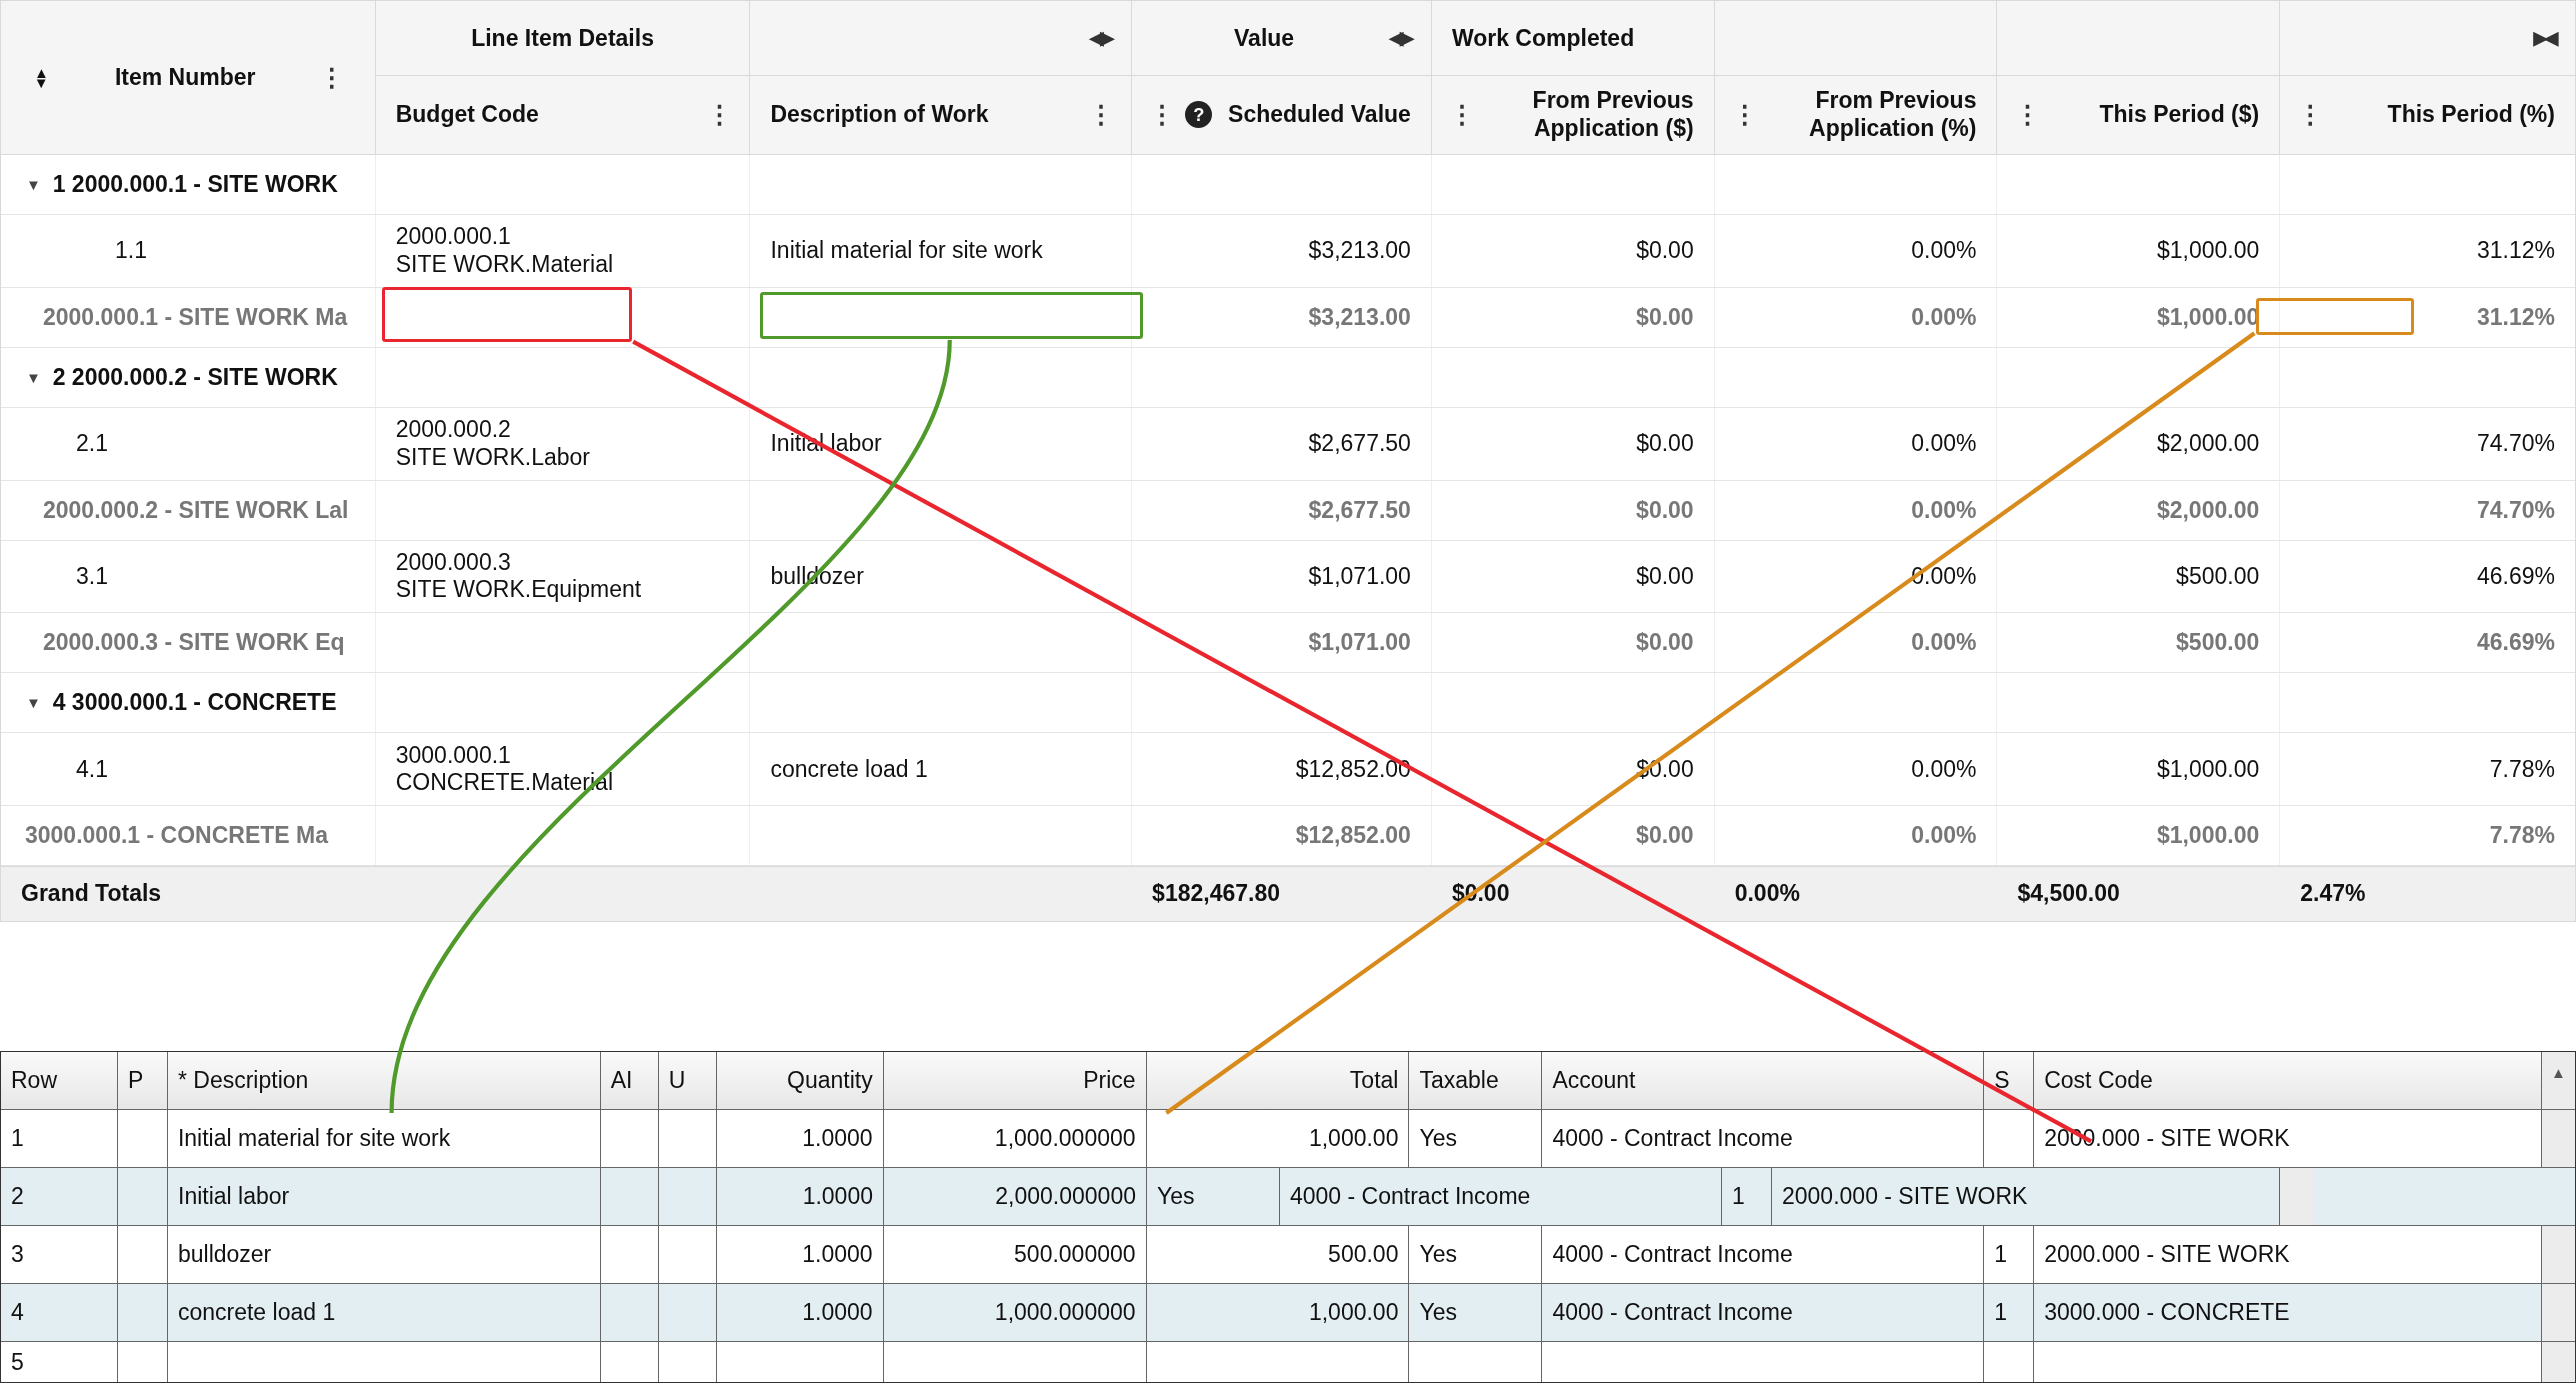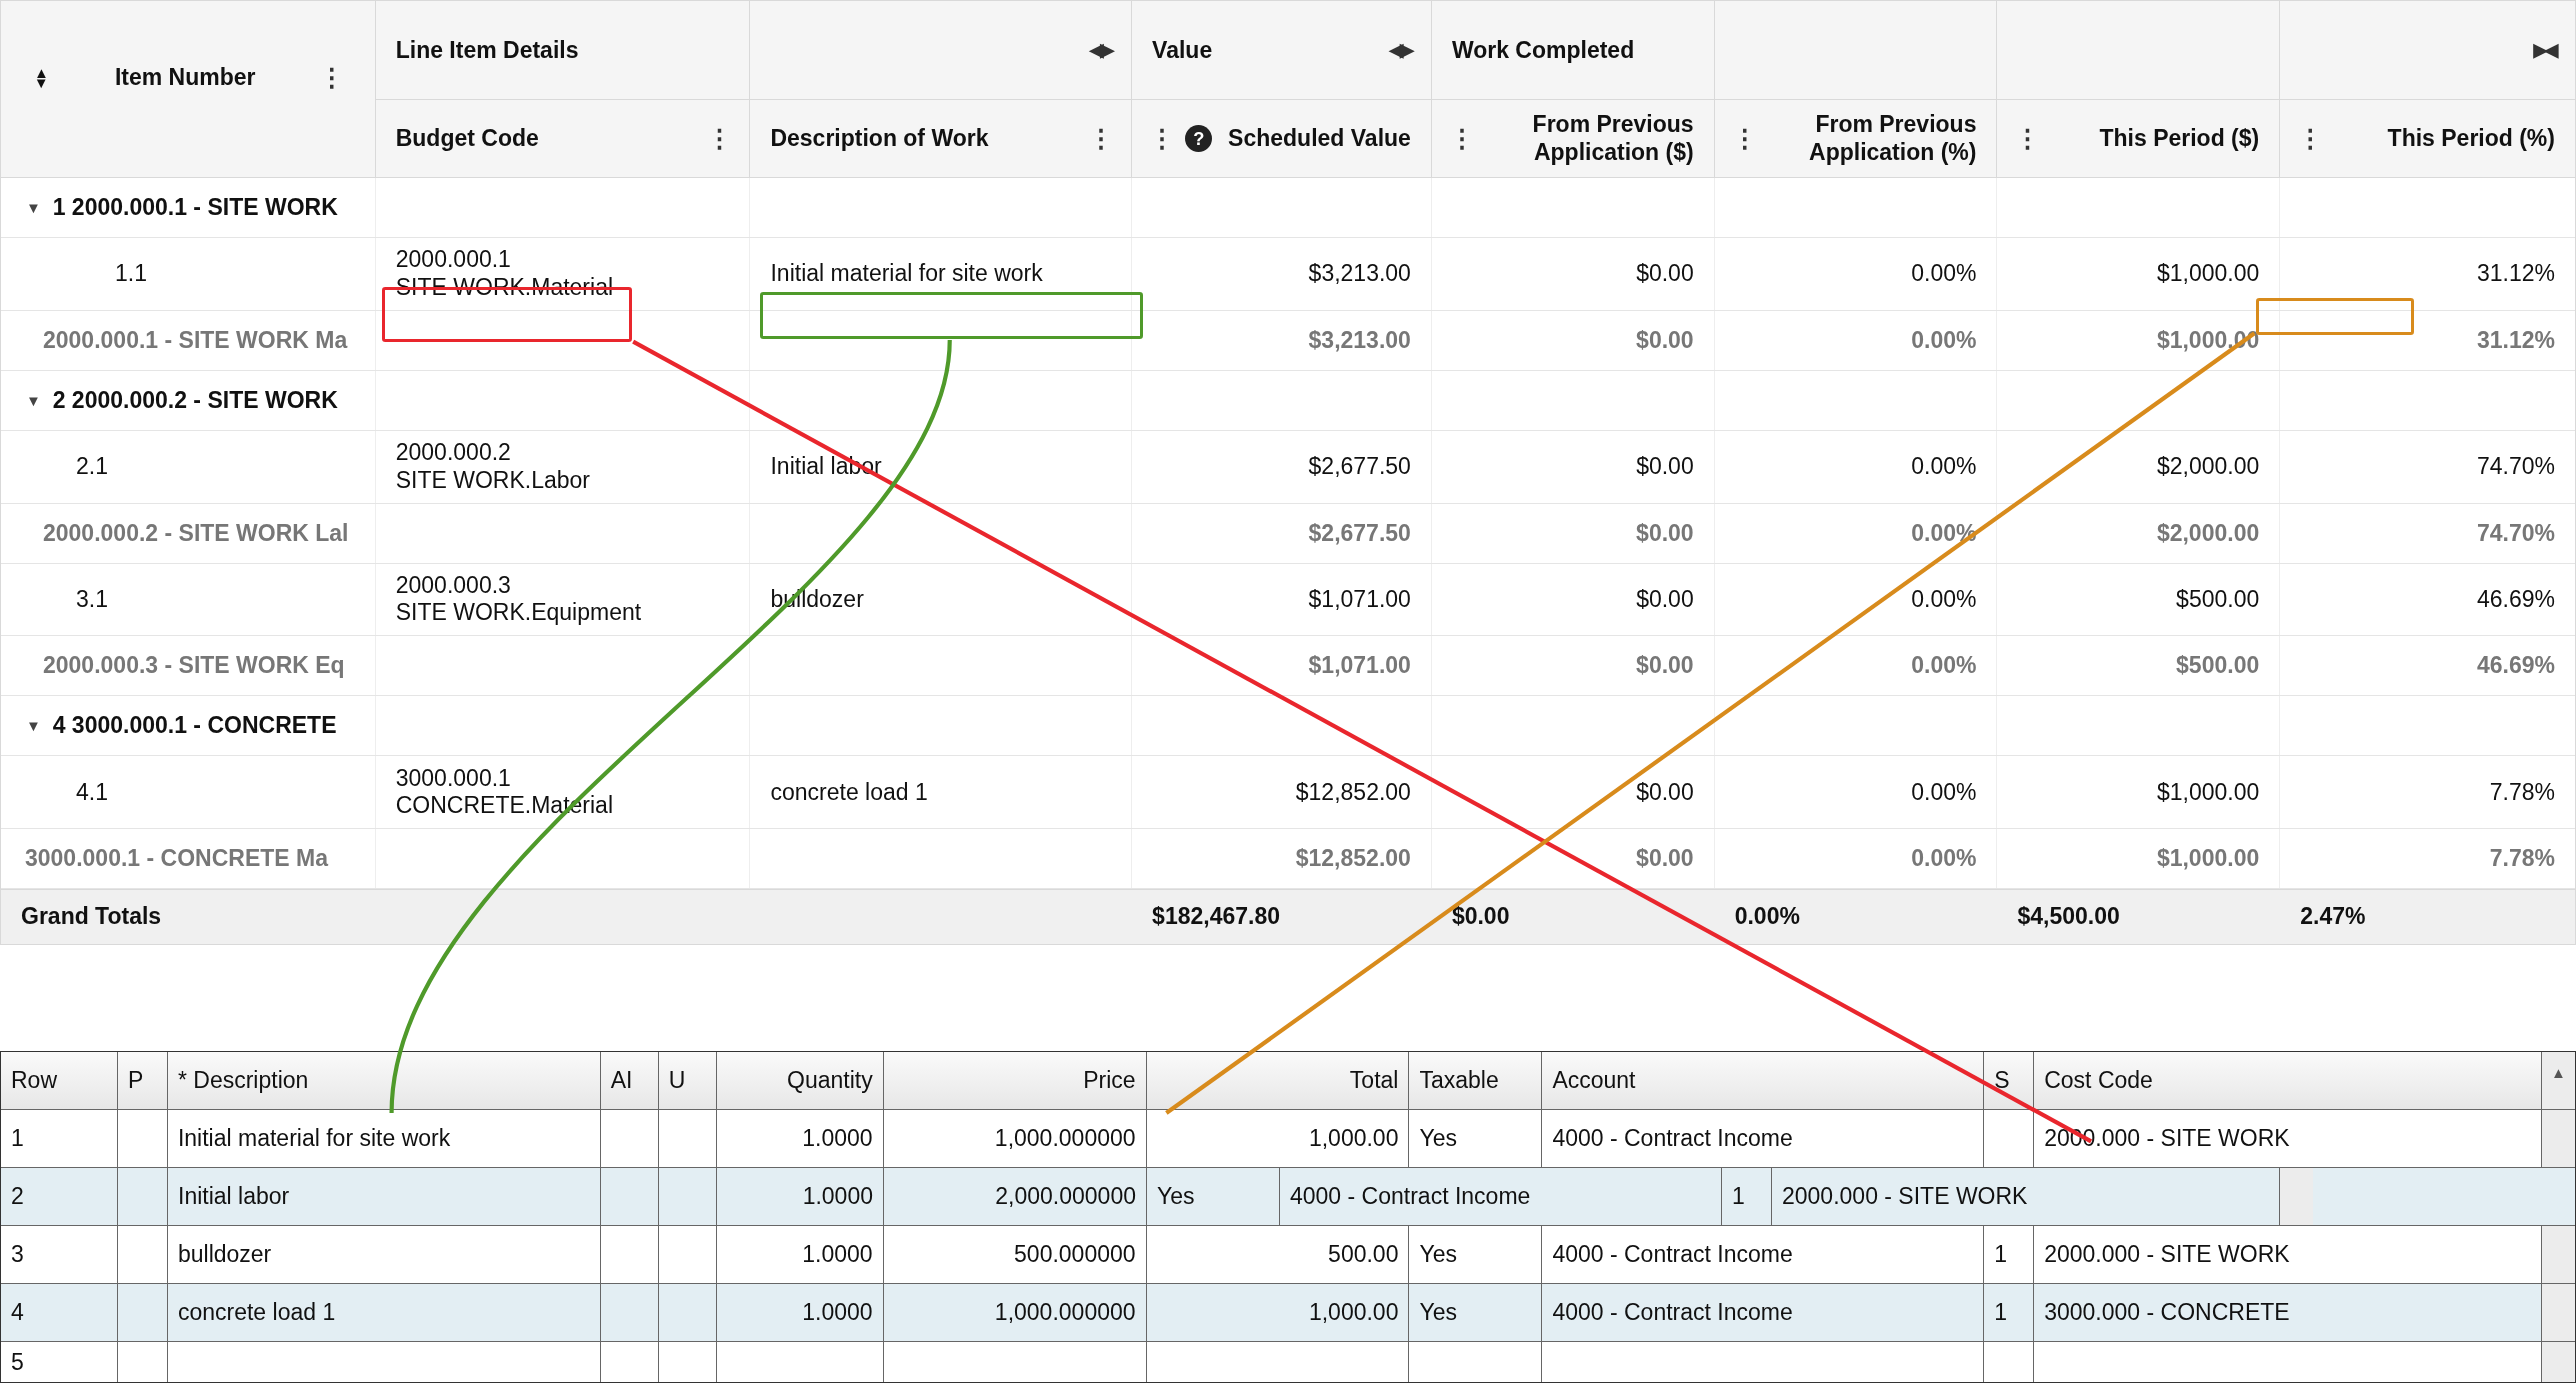--- a/index.html
+++ b/index.html
@@ -13,21 +13,21 @@
   .col-code    { width: 375px; }
   .col-desc    { width: 382px; }
   .col-sched   { width: 300px; }
   .col-prev-a  { width: 283px; }
   .col-prev-p  { width: 283px; }
   .col-this-a  { width: 283px; }
   .col-this-p  { width: 295px; }
 
   .hdr-cell { border-right: 0.8px solid #d9d9d9; display: flex; flex-direction: column; }
   .hdr-cell:last-child { border-right: none; }
-  .hdr-group { height: 99px; display: flex; align-items: center; padding: 0 20px; font-weight: 700; gap: 13.3px; }
+  .hdr-group { height: 75px; display: flex; align-items: center; padding: 0 20px; font-weight: 700; gap: 13.3px; text-align: center; }
   .hdr-group.span { border-bottom: 0.8px solid #d9d9d9; }
   .hdr-sub { height: 77px; display: flex; align-items: center; padding: 0 20px; gap: 13.3px; font-weight: 700; }
   .hdr-sub .label { flex: 1; text-align: right; line-height: 1.2; }
   .hdr-sub .label.left { text-align: left; }
   .hdr-item-wrap { display: flex; align-items: center; justify-content: space-between; padding: 0 33px; height: 153px; font-weight: 700; }
   .dots-v { width: 20px; display: inline-flex; justify-content: center; color: #333; cursor: pointer; }
   .dots-v::before { content: "\22EE"; font-size: 25px; }
   .caret-lr { display: inline-flex; gap: 0; color: #333; cursor: pointer; }
   .caret-lr::before { content: "\25C0\25B6"; font-size: 18.3px; letter-spacing: -3.3px; }
   .caret-rl { display: inline-flex; color: #333; cursor: pointer; }

